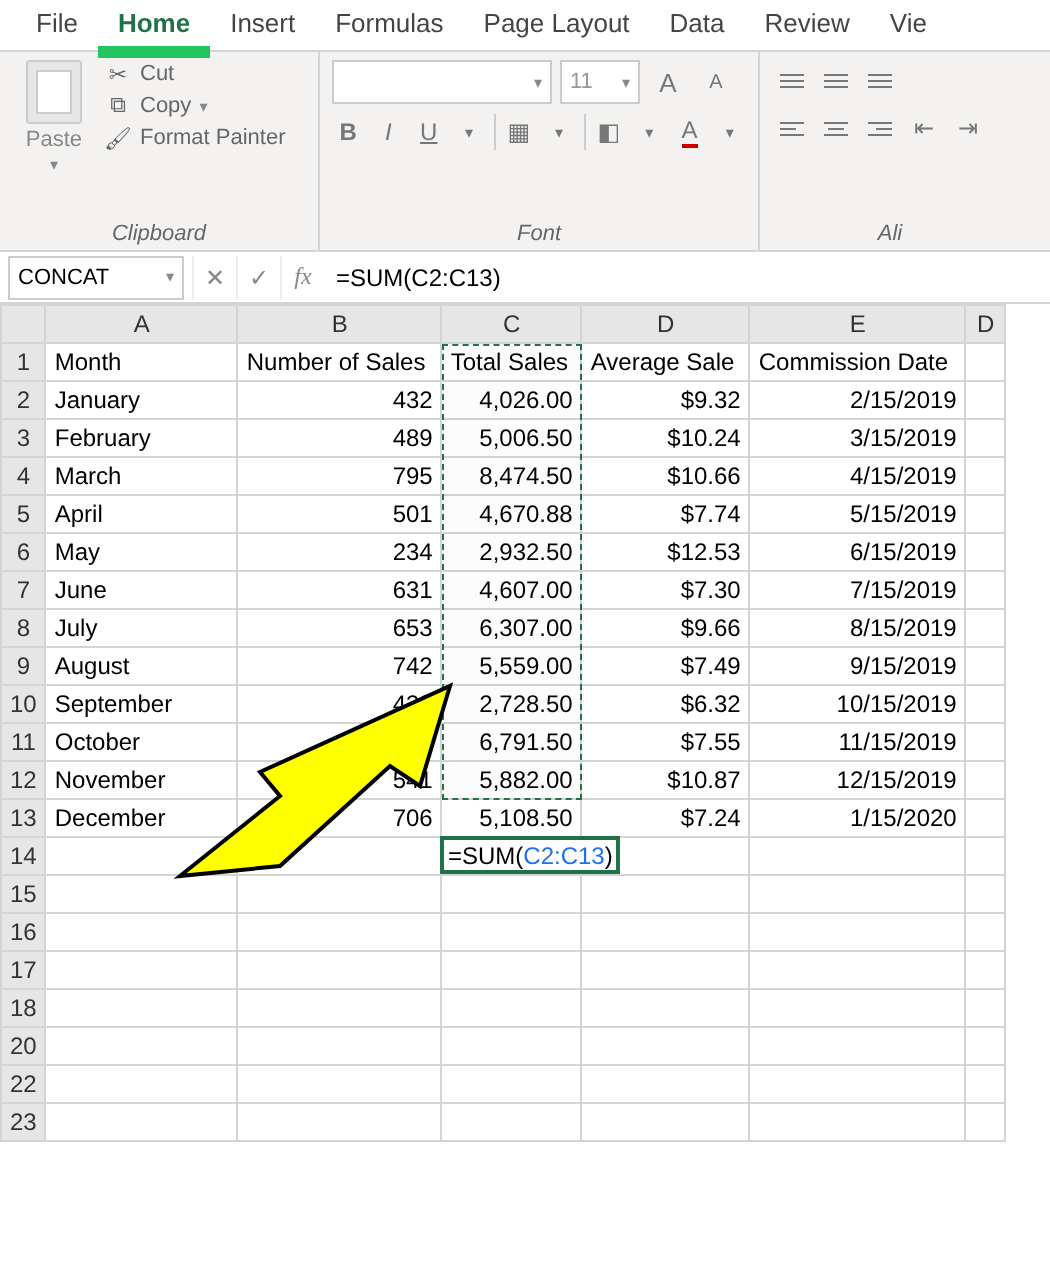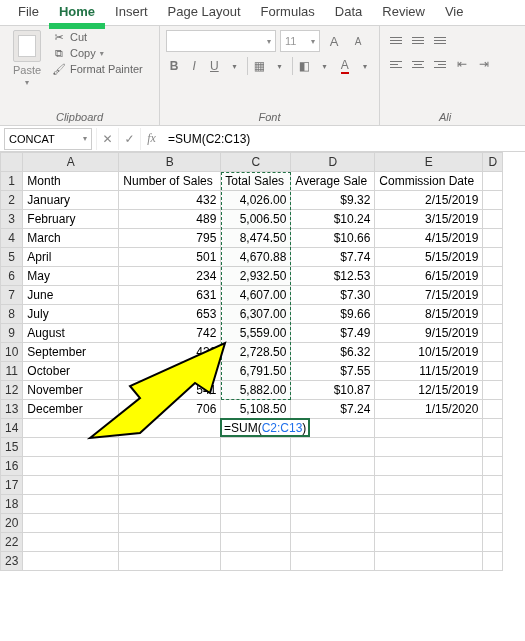--- a/index.html
+++ b/index.html
@@ -77,22 +77,22 @@
 .bars { display: flex; flex-direction: column; gap: 2px; }
 .bars span { display: block; height: 1px; background: #777; }
 </style>
 </head>
 <body>
 
 <div class="tabs">
   <div class="tab">File</div>
   <div class="tab active">Home</div>
   <div class="tab">Insert</div>
+  <div class="tab">Formulas</div>
   <div class="tab">Page Layout</div>
-  <div class="tab">Formulas</div>
   <div class="tab">Data</div>
   <div class="tab">Review</div>
   <div class="tab">Vie</div>
 </div>
 
 <div class="ribbon">
   <div class="group" style="width:160px">
     <div class="clipboard-body">
       <div class="paste-btn">
         <div class="icn"></div>

